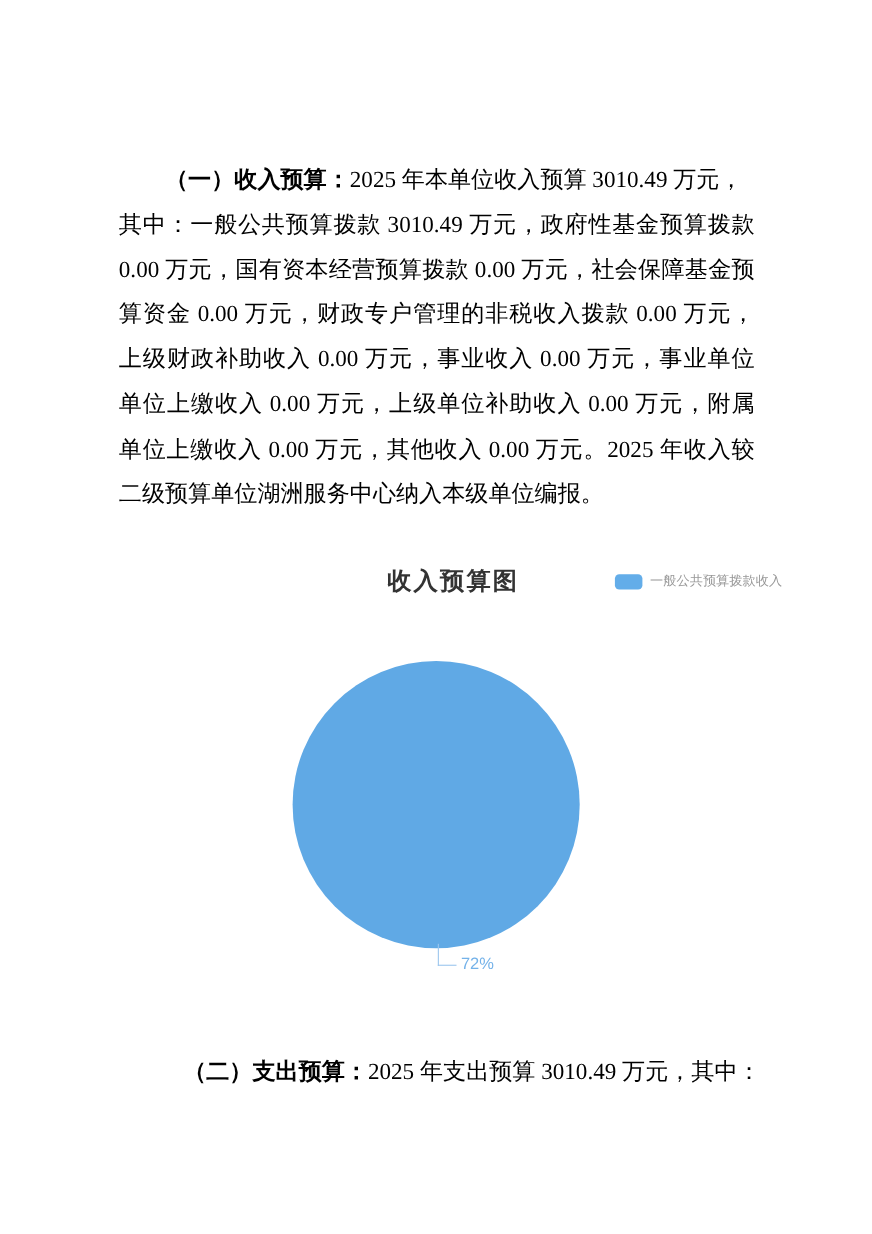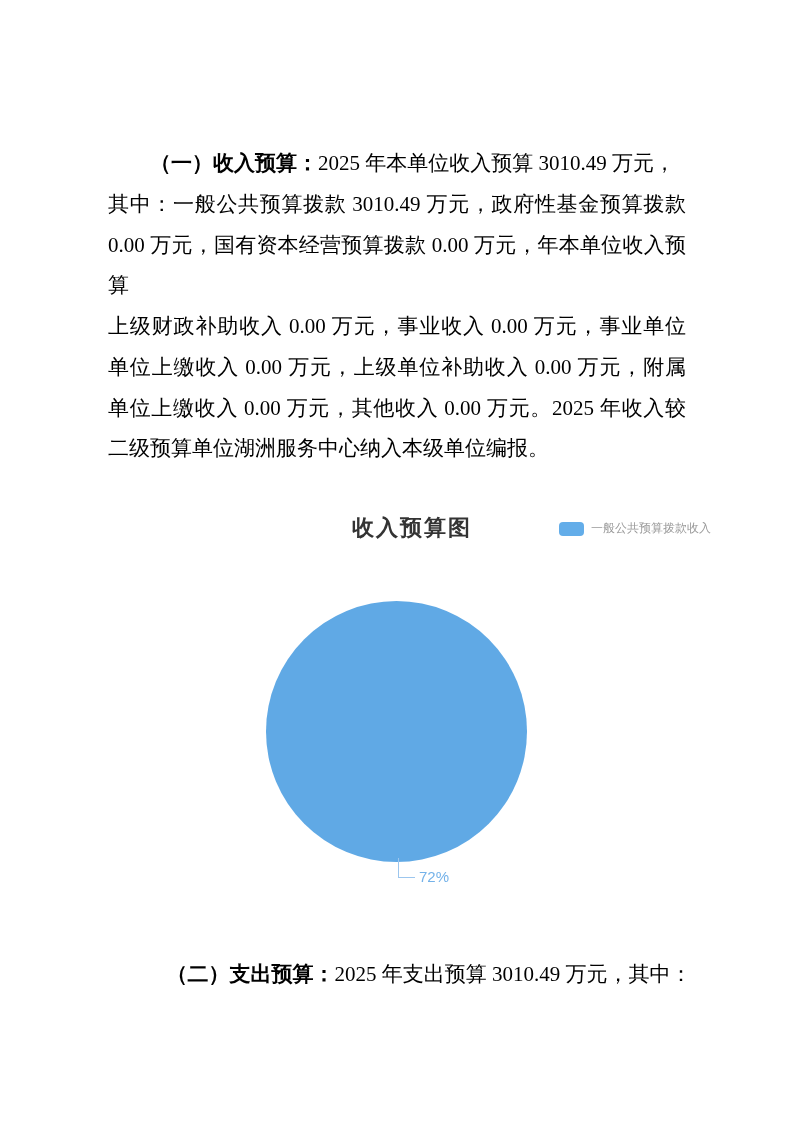--- a/index.html
+++ b/index.html
@@ -62,21 +62,22 @@
   }
 </style>
 </head>
 <body>
 
 <div class="page">
 
   <div class="para" id="income-para">
     <div class="line line-first"><span class="bold">（一）收入预算：</span><span>2025 年本单位收入预算 3010.49 万元，</span></div>
     <div class="line fill">其中：一般公共预算拨款 3010.49 万元，政府性基金预算拨款</div>
-    <div class="line fill">0.00 万元，国有资本经营预算拨款 0.00 万元，年本单位收入预算</div>
+    <div class="line fill">0.00 万元，国有资本经营预算拨款 0.00 万元，社会保障基金预</div>
+    <div class="line fill">算资金 0.00 万元，财政专户管理的非税收入拨款 0.00 万元，</div>
     <div class="line fill">上级财政补助收入 0.00 万元，事业收入 0.00 万元，事业单位</div>
     <div class="line fill">单位上缴收入 0.00 万元，上级单位补助收入 0.00 万元，附属</div>
     <div class="line fill">单位上缴收入 0.00 万元，其他收入 0.00 万元。2025 年收入较</div>
     <div class="line">二级预算单位湖洲服务中心纳入本级单位编报。</div>
   </div>
 
   <div>
     <div class="chart-title">收入预算图</div>
     <div class="legend">
       <span class="swatch"></span>

